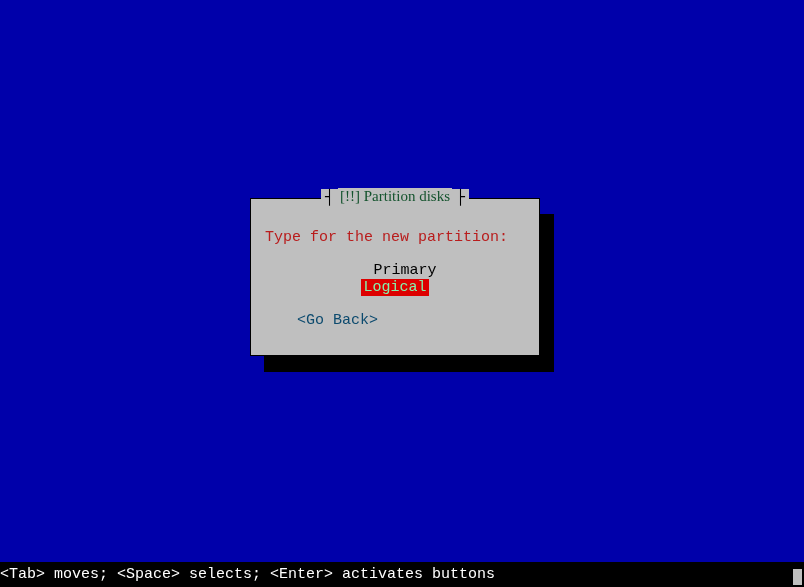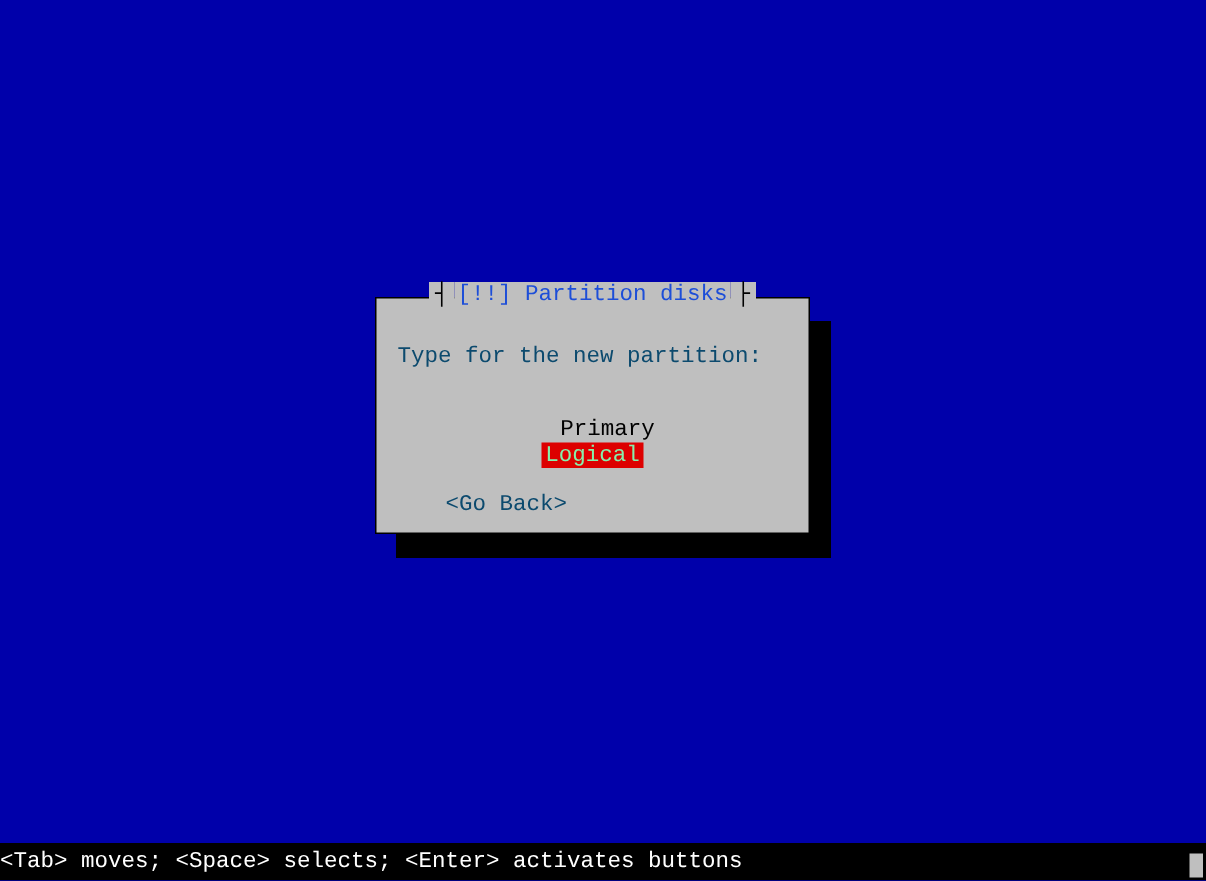--- a/index.html
+++ b/index.html
@@ -36,41 +36,42 @@
     .title-bar {
       position: absolute;
       top: -1px;
       left: 0;
       right: 0;
       text-align: center;
       height: 0;
     }
     .title-text {
       display: inline-block;
-      color: #1d4ed8;
+      color: #14532d;
       background: #bfbfbf;
       padding: 0 2px;
       font-weight: normal;
       position: relative;
       top: -10px;
+      font-family: Liberation Serif, serif;
     }
     .bracket {
       color: #000000;
       position: relative;
       top: -10px;
       background: #bfbfbf;
       padding: 0 4px;
     }
     .dialog-content {
       padding: 30px 14px 14px 14px;
       color: #000000;
     }
     .prompt {
-      color: #0c4a6e;
-      margin-bottom: 32px;
+      color: #b91c1c;
+      margin-bottom: 16px;
     }
     .options {
       text-align: center;
       margin-bottom: 16px;
     }
     .option {
       display: inline-block;
       color: #000000;
       cursor: pointer;
       padding-left: 20px;

